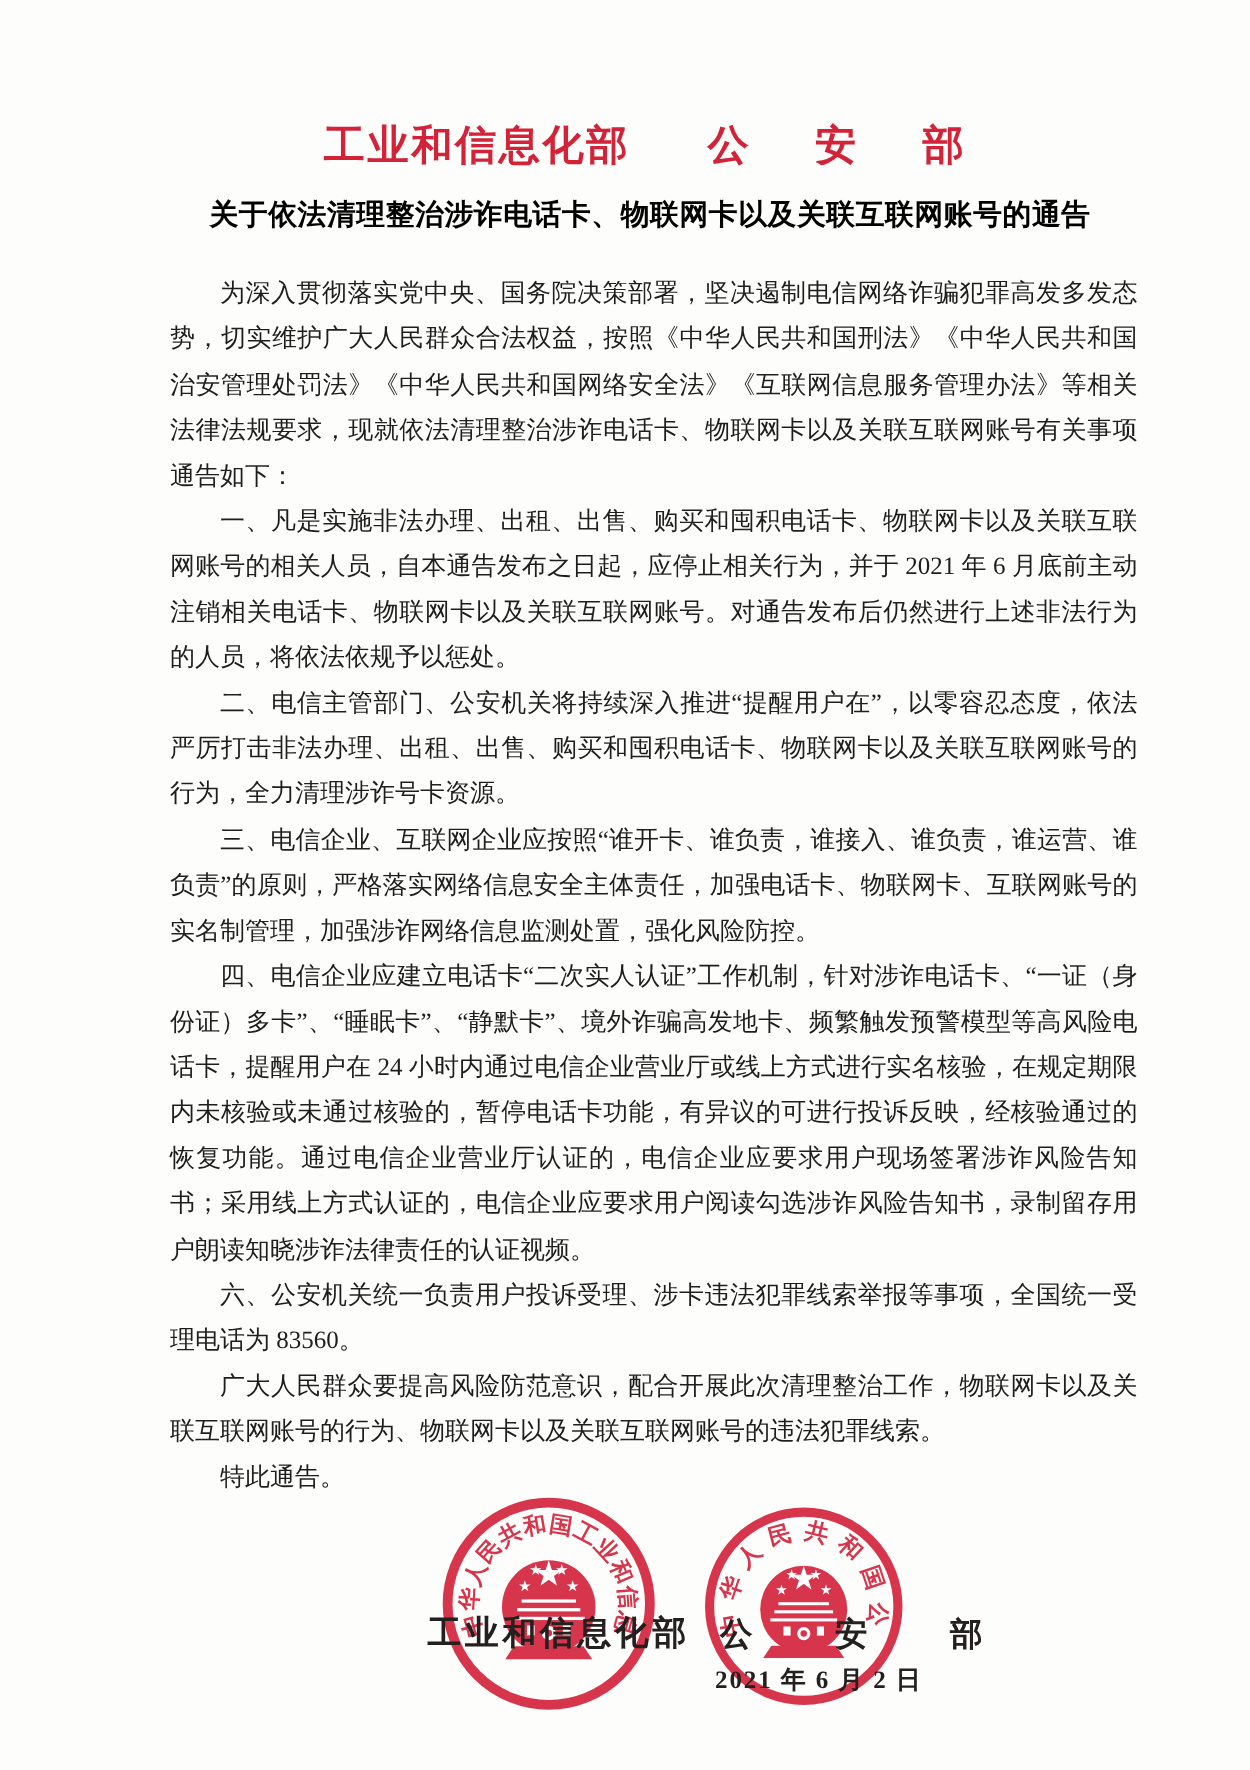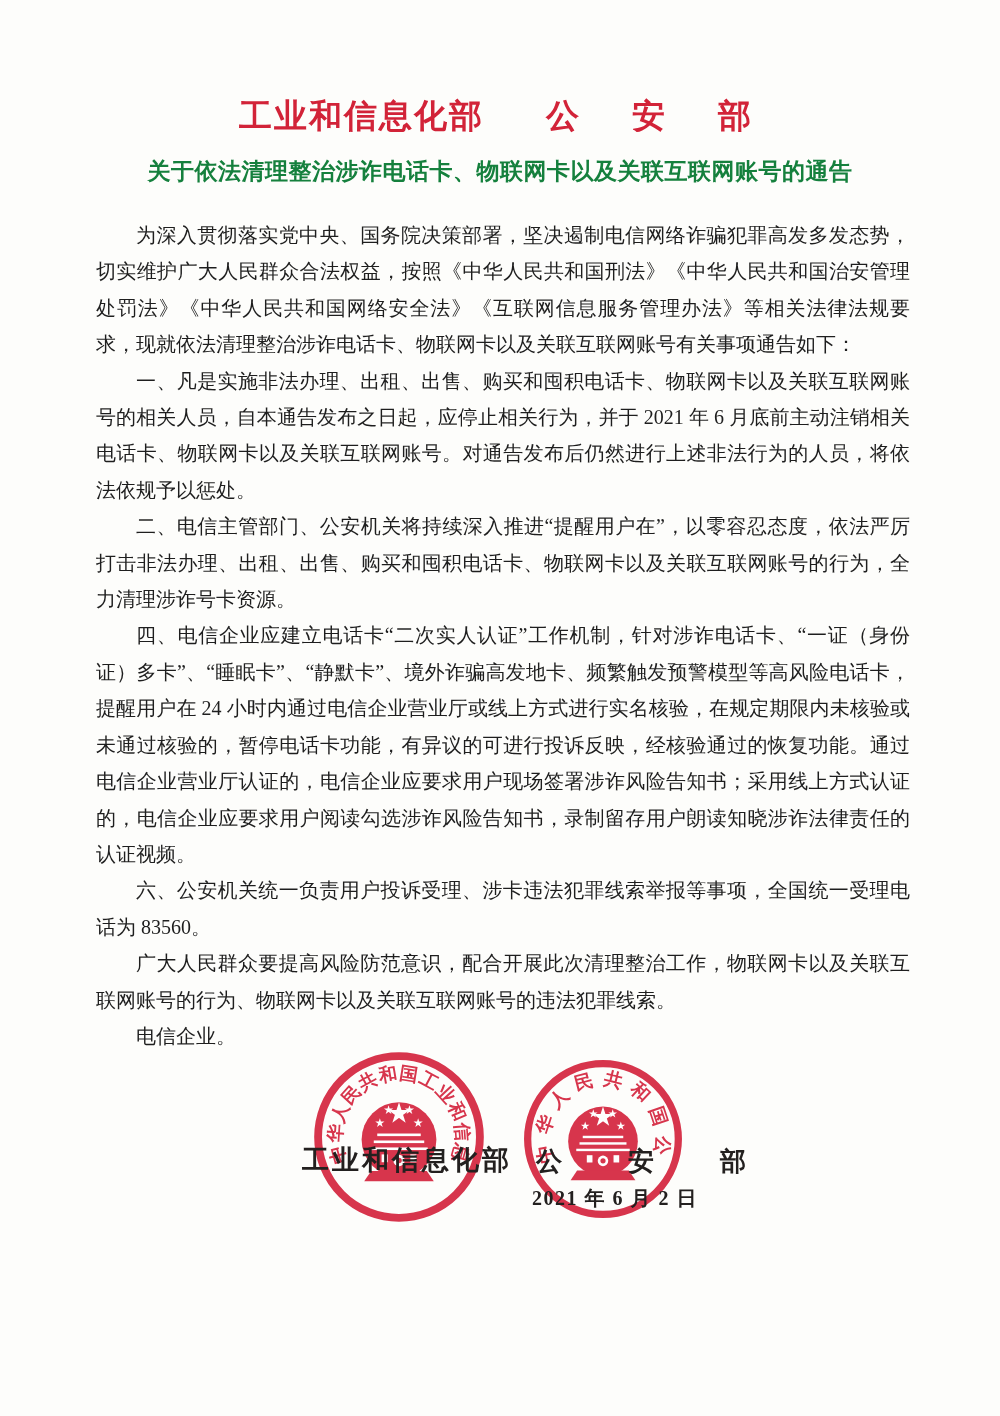--- a/index.html
+++ b/index.html
@@ -5,20 +5,21 @@
   * { margin:0; padding:0; box-sizing:border-box; }
   html,body { background:#e8e8e8; }
   .page {
     position:relative;
     width:1000px; height:1416px;
     margin:0 auto;
     background:#fdfdfb;
     overflow:hidden;
     font-family:"Liberation Serif","DejaVu Serif",serif;
     color:#1e1e1e;
+    padding-left:40px;
   }
   .agency-row {
     margin-top:94px;
     display:flex;
     justify-content:center;
     align-items:baseline;
     gap:62px;
     font-family:"Liberation Sans","DejaVu Sans",sans-serif;
     font-weight:bold;
     font-size:33px;
@@ -26,21 +27,21 @@
   }
   .agency-left  { letter-spacing:2px; }
   .agency-right { letter-spacing:10px; }
   .doc-title {
     margin-top:17px;
     text-align:center;
     font-family:"Liberation Sans","DejaVu Sans",sans-serif;
     font-weight:bold;
     font-size:23px;
     letter-spacing:0.5px;
-    color:#15803d;
+    color:#000000;
   }
   .body-text {
     margin:30px 90px 0 96px;
     font-size:20px;
     line-height:36.4px;
     text-align:justify;
     color:#1e1e1e;
   }
   .body-text p { text-indent:2em; margin:0; }
   .seal-area {
@@ -82,24 +83,25 @@
     <span class="agency-left">工业和信息化部</span>
     <span class="agency-right">公　安　部</span>
   </div>
 
   <div class="doc-title">关于依法清理整治涉诈电话卡、物联网卡以及关联互联网账号的通告</div>
 
   <div class="body-text">
     <p>为深入贯彻落实党中央、国务院决策部署，坚决遏制电信网络诈骗犯罪高发多发态势，切实维护广大人民群众合法权益，按照《中华人民共和国刑法》《中华人民共和国治安管理处罚法》《中华人民共和国网络安全法》《互联网信息服务管理办法》等相关法律法规要求，现就依法清理整治涉诈电话卡、物联网卡以及关联互联网账号有关事项通告如下：</p>
     <p>一、凡是实施非法办理、出租、出售、购买和囤积电话卡、物联网卡以及关联互联网账号的相关人员，自本通告发布之日起，应停止相关行为，并于 2021 年 6 月底前主动注销相关电话卡、物联网卡以及关联互联网账号。对通告发布后仍然进行上述非法行为的人员，将依法依规予以惩处。</p>
     <p>二、电信主管部门、公安机关将持续深入推进“提醒用户在”，以零容忍态度，依法严厉打击非法办理、出租、出售、购买和囤积电话卡、物联网卡以及关联互联网账号的行为，全力清理涉诈号卡资源。</p>
+    <p>三、电信企业、互联网企业应按照“谁开卡、谁负责，谁接入、谁负责，谁运营、谁负责”的原则，严格落实网络信息安全主体责任，加强电话卡、物联网卡、互联网账号的实名制管理，加强涉诈网络信息监测处置，强化风险防控。</p>
     <p>四、电信企业应建立电话卡“二次实人认证”工作机制，针对涉诈电话卡、“一证（身份证）多卡”、“睡眠卡”、“静默卡”、境外诈骗高发地卡、频繁触发预警模型等高风险电话卡，提醒用户在 24 小时内通过电信企业营业厅或线上方式进行实名核验，在规定期限内未核验或未通过核验的，暂停电话卡功能，有异议的可进行投诉反映，经核验通过的恢复功能。通过电信企业营业厅认证的，电信企业应要求用户现场签署涉诈风险告知书；采用线上方式认证的，电信企业应要求用户阅读勾选涉诈风险告知书，录制留存用户朗读知晓涉诈法律责任的认证视频。</p>
     <p>六、公安机关统一负责用户投诉受理、涉卡违法犯罪线索举报等事项，全国统一受理电话为 83560。</p>
     <p>广大人民群众要提高风险防范意识，配合开展此次清理整治工作，物联网卡以及关联互联网账号的行为、物联网卡以及关联互联网账号的违法犯罪线索。</p>
-    <p>电信企业。</p>
+    <p>特此通告。</p>
 
     <div class="seal-area">
 
       <div class="printed-name printed-miit">工业和信息化部</div>
 
       <div class="printed-name printed-mps">公　安　部</div>
       <div class="seal-date">2021 年 6 月 2 日</div>
 
       <svg class="seal-svg seal-miit" viewBox="0 0 200 200">
         <defs>

